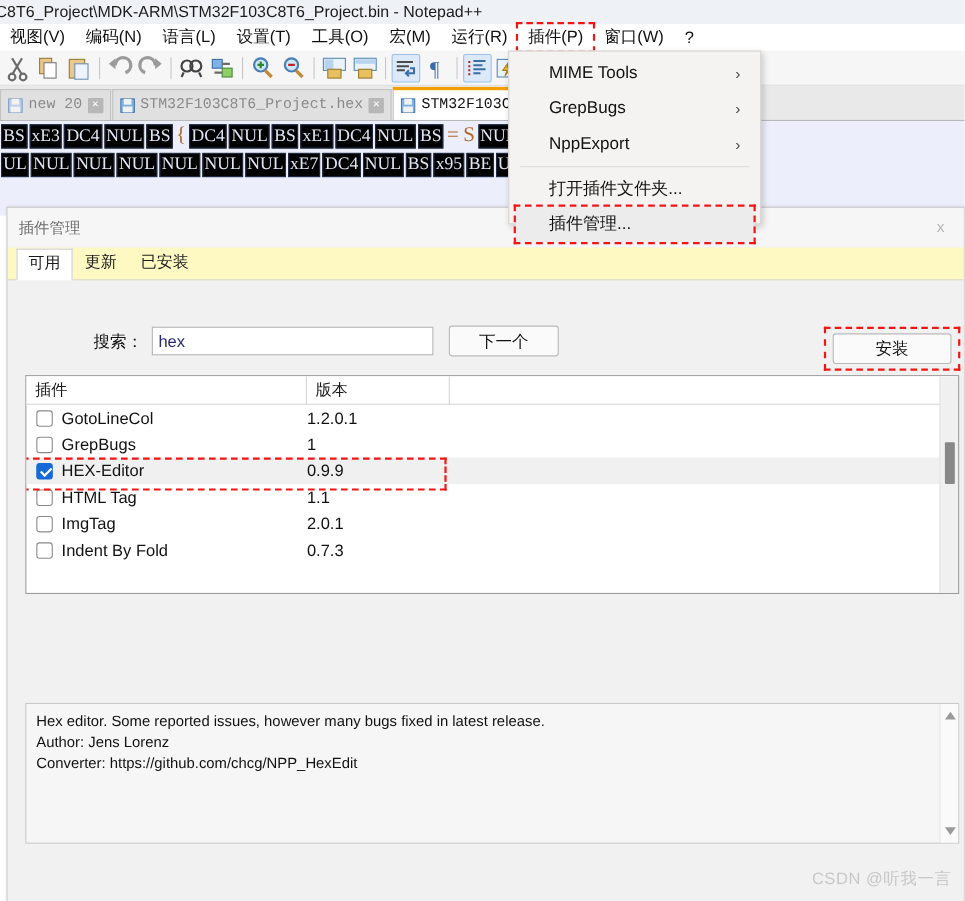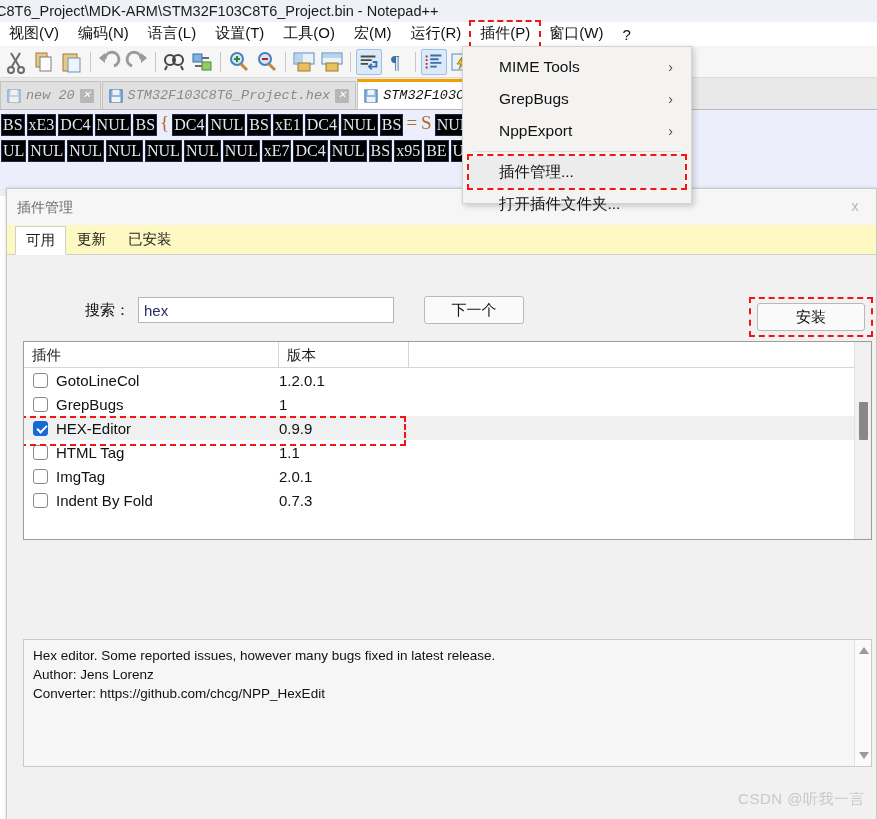--- a/index.html
+++ b/index.html
@@ -58,21 +58,21 @@
     background:#e9e9e9;
     display:flex; align-items:flex-end;
     border-bottom:1px solid #b9b9b9;
   }
   .doc-tab{
     height:28px; display:flex; align-items:center; gap:5px;
     padding:0 6px 0 6px; margin-right:1px;
     background:#e0e0e0;
     border:1px solid #c2c2c2; border-bottom:none;
     font-family:"Liberation Mono", monospace; font-size:13.5px;
-    color:#8a8a8a; white-space:nowrap;font-style:italic;
+    color:#8a8a8a; white-space:nowrap;
   }
   .doc-tab.active{
     background:#ffffff; color:#111;
     border-top:3px solid #f0a000;
     height:30px;
   }
   .tab-x{
     width:14px;height:14px;background:#b7b7b7;color:#fff;
     font-size:10px;line-height:14px;text-align:center;border-radius:1px;
   }
@@ -141,21 +141,21 @@
   .search-input{
     width:256px; height:26px; border:1px solid #b5b5b5; background:#fff;
     font-size:15px; color:#2b2b6b; padding:0 5px; outline:none;
     font-family:"Liberation Sans", sans-serif;
   }
   .btn{
     border:1px solid #b9b9b9; background:#fafafa; border-radius:3px;
     font-size:15px; color:#111; cursor:default;
     font-family:"Liberation Sans", sans-serif;
   }
-  .next-btn{ width:100px; height:28px; margin-left:30px; }
+  .next-btn{ width:100px; height:28px; margin-left:14px; }
   .install-wrap{
     position:absolute; right:5px; top:44px;
     outline:2px dashed #f41414; padding:4px 6px;
   }
   .install-btn{ width:108px; height:28px; }
 
   
   .list-box{
     position:absolute; left:16px; top:86px; width:849px; height:199px;
     background:#fff; border:1px solid #9c9c9c; overflow:hidden;
@@ -498,21 +498,21 @@
   </div>
   <div class="pm-item">
     <span>GrepBugs</span>
     <span class="chev">›</span>
   </div>
   <div class="pm-item">
     <span>NppExport</span>
     <span class="chev">›</span>
   </div>
   <div class="pm-sep"></div>
+  <div class="pm-item">
+    <span>打开插件文件夹...</span>
+  </div>
   <div class="pm-item hl dashed-red">
     <span>插件管理...</span>
   </div>
-  <div class="pm-item">
-    <span>打开插件文件夹...</span>
-  </div>
 </div>
 
 <div class="watermark">CSDN @听我一言</div>
 
 </body></html>

